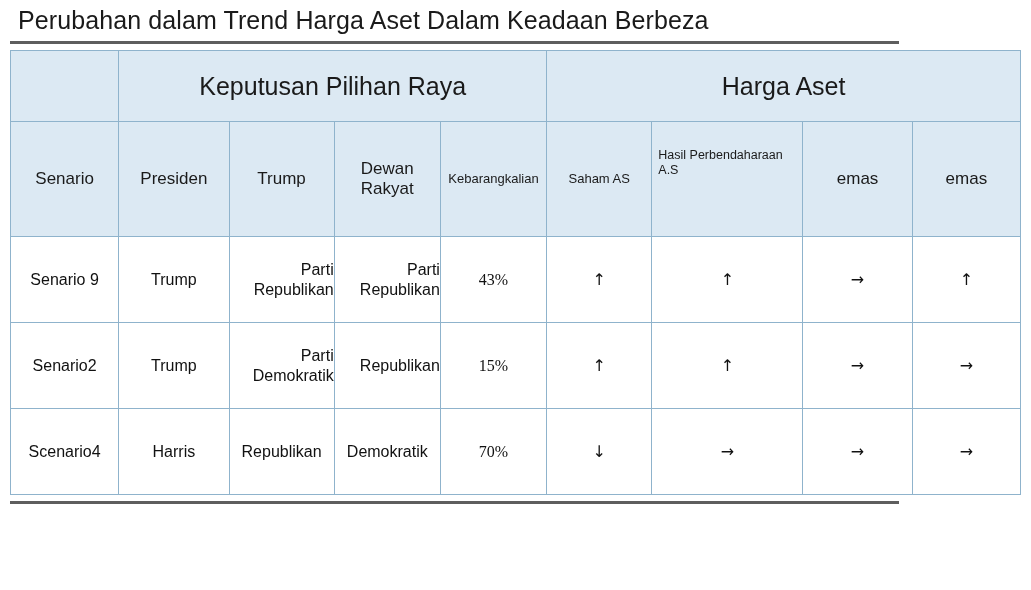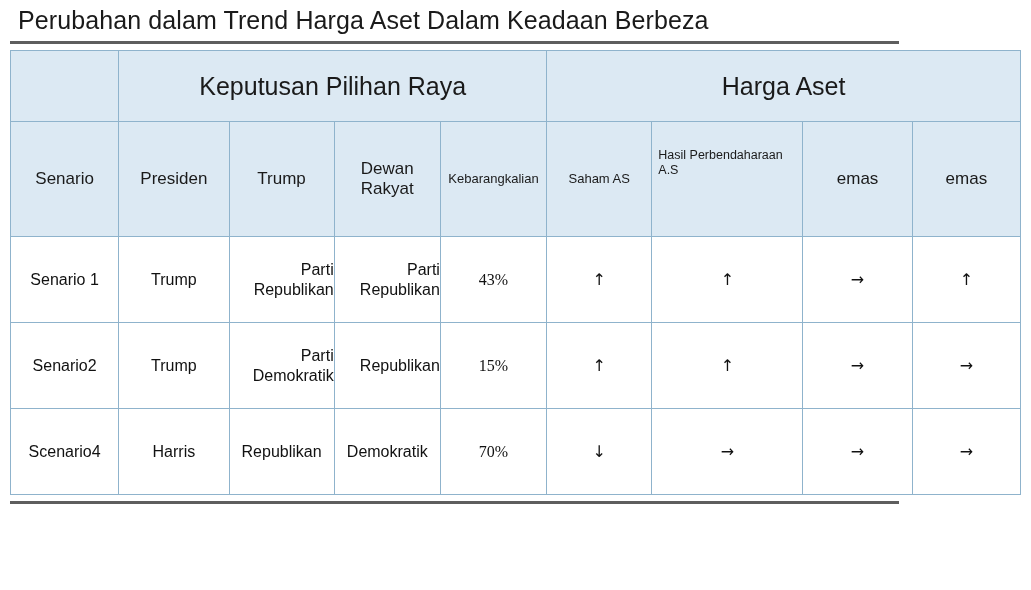--- a/index.html
+++ b/index.html
@@ -137,21 +137,21 @@
         <td class="hdr">Dewan Rakyat</td>
         <td class="hdr small">Kebarangkalian</td>
         <td class="hdr smallctr">Saham AS</td>
         <td class="hdr smallleft">Hasil Perbendaharaan A.S</td>
         <td class="hdr">emas</td>
         <td class="hdr">emas</td>
       </tr>
     </thead>
     <tbody>
       <tr class="datarow">
-        <td class="c-center">Senario 1</td>
+        <td class="c-center">Senario 9</td>
         <td class="c-center">Trump</td>
         <td class="c-left">Parti Republikan</td>
         <td class="c-left">Parti Republikan</td>
         <td class="prob">43%</td>
         <td class="arrow">↑</td>
         <td class="arrow">↑</td>
         <td class="arrow">→</td>
         <td class="arrow">↑</td>
       </tr>
       <tr class="datarow">

